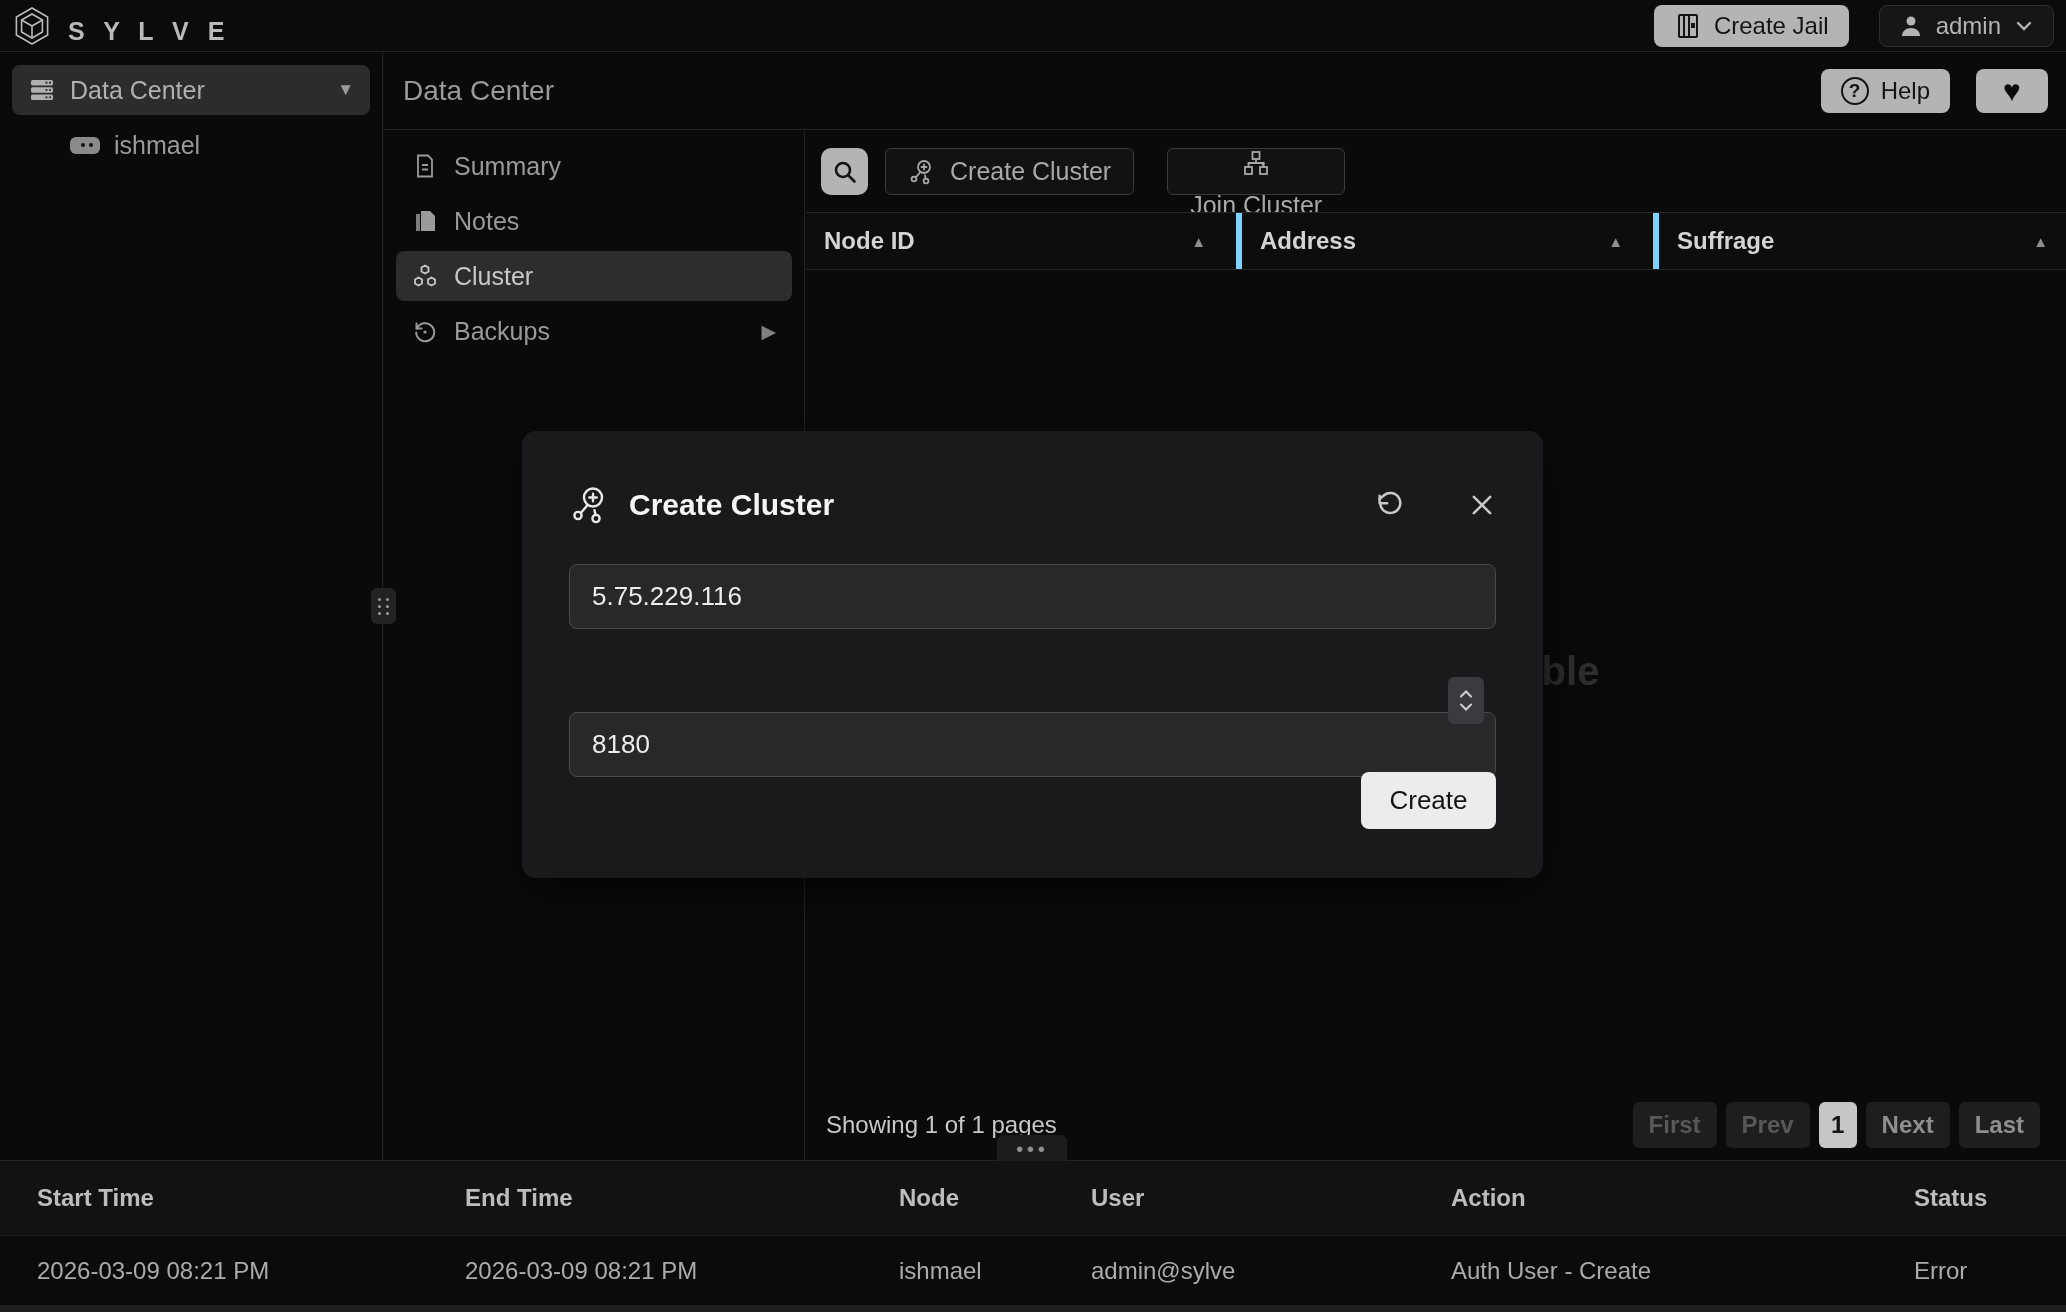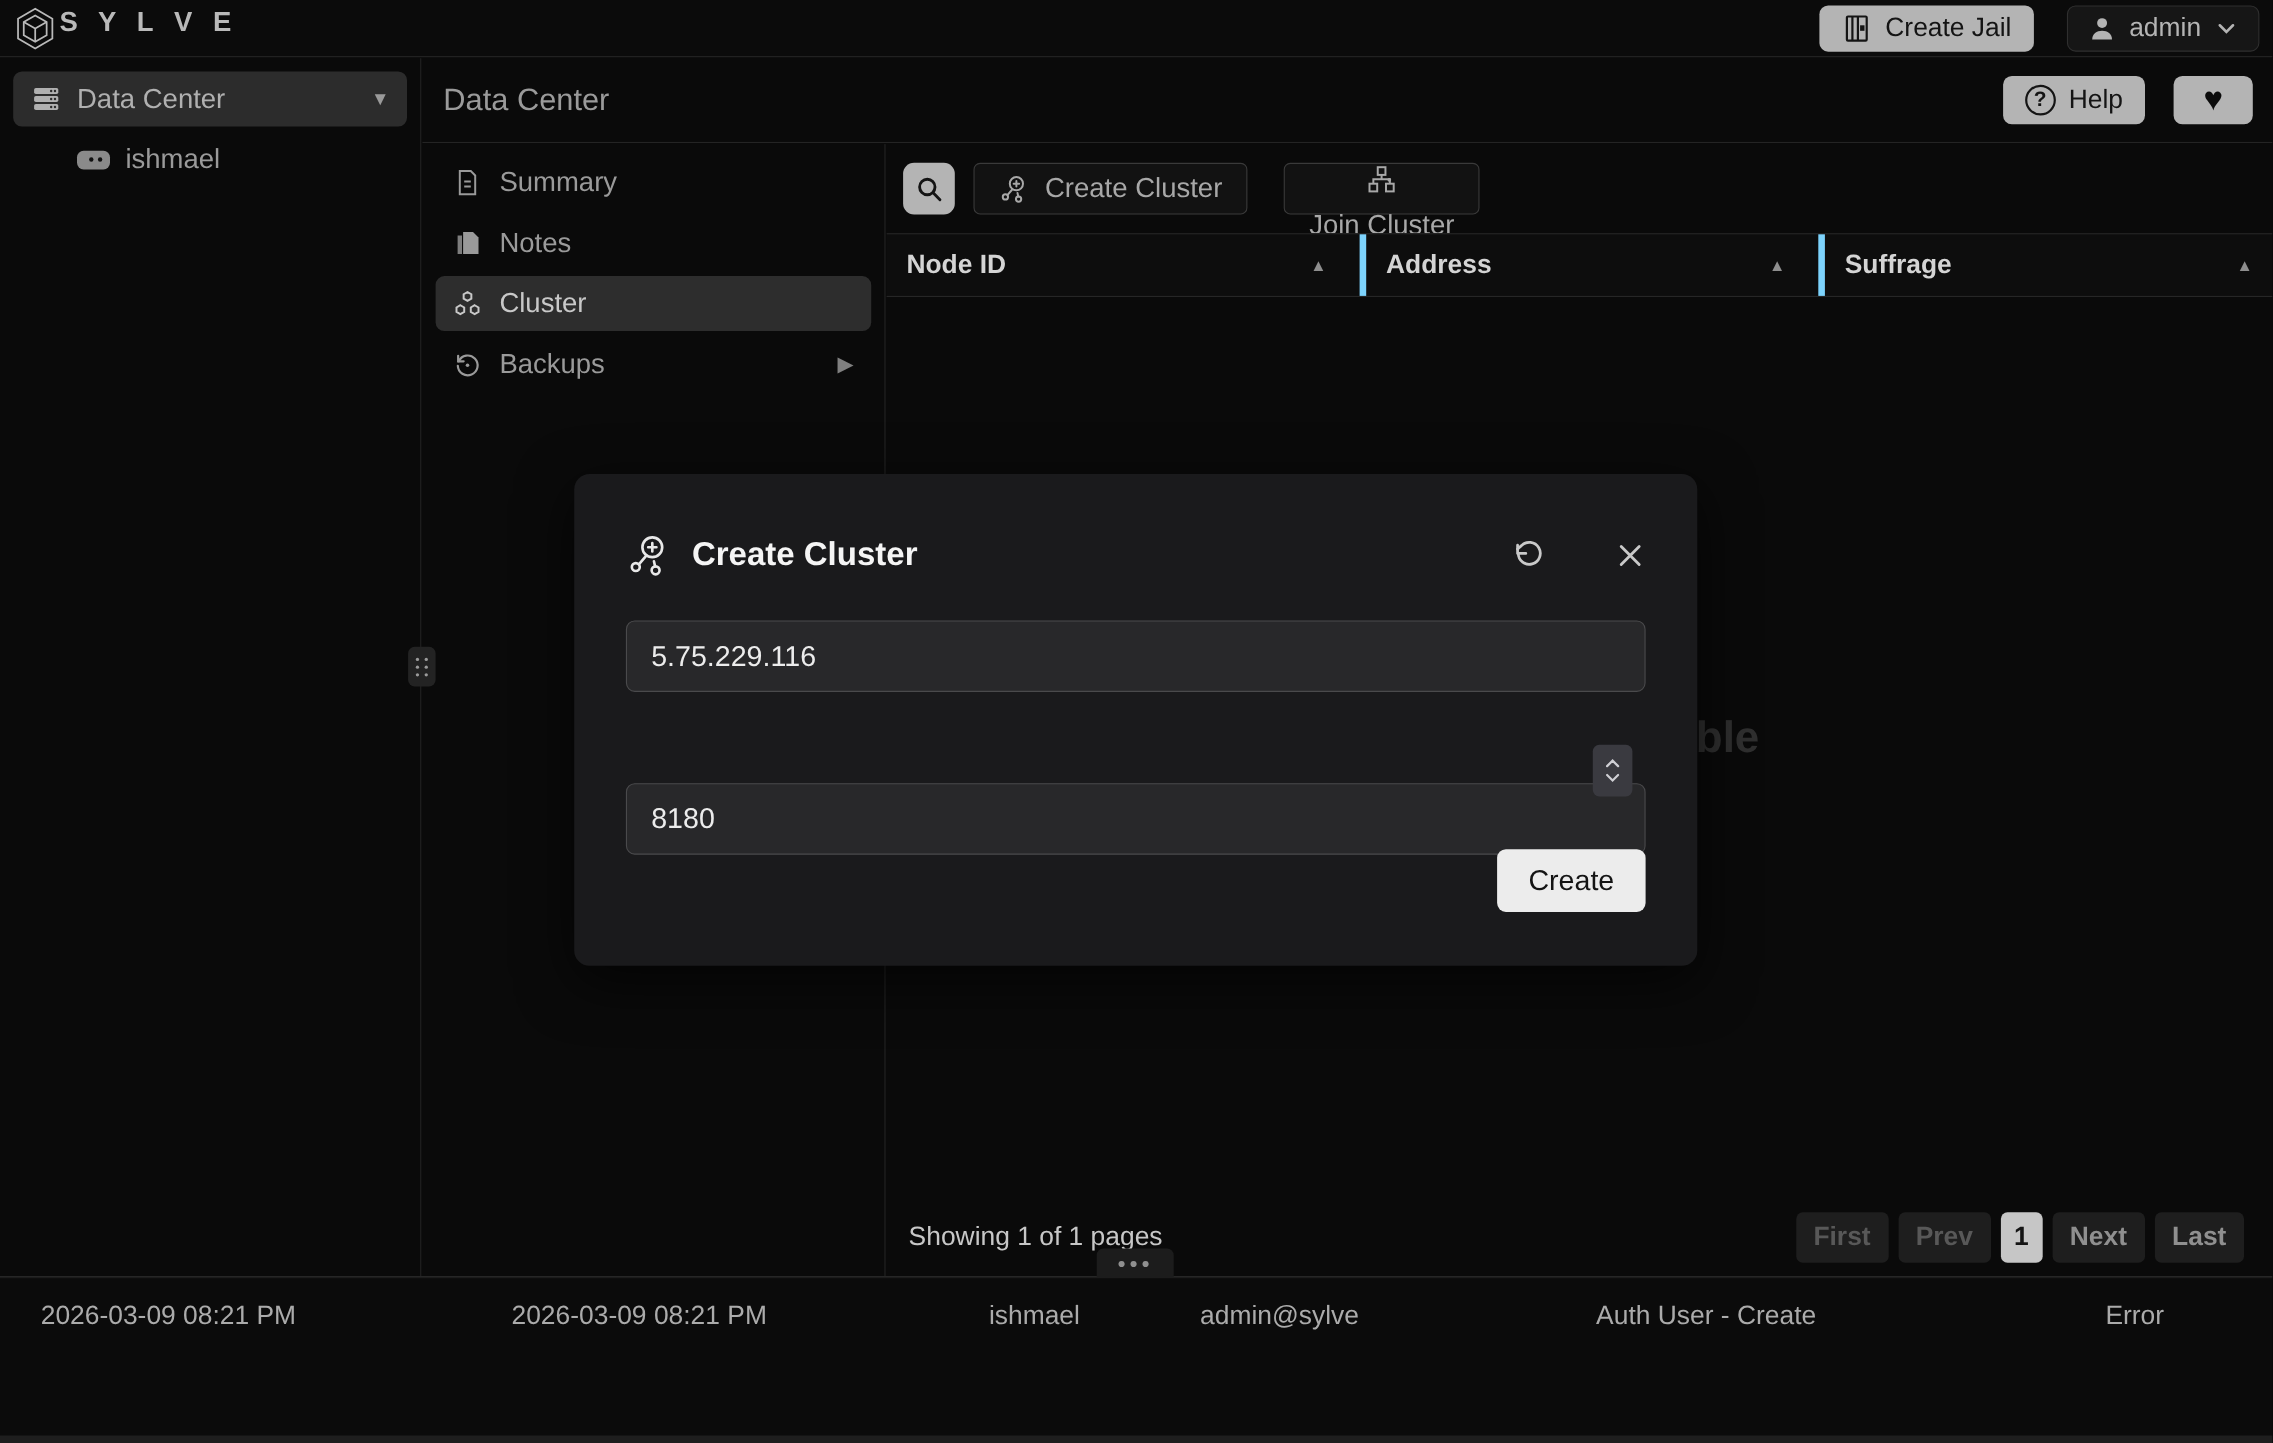--- a/index.html
+++ b/index.html
@@ -10,21 +10,21 @@
     font-family:"Liberation Sans", sans-serif;
   }
   svg { display:block; }
 
   
   .topbar {
     position:absolute; left:0; top:0; width:2066px; height:52px;
     background:#0b0b0b; border-bottom:1px solid #242424;
     display:flex; align-items:center; padding:0 12px; z-index:5;
   }
-  .brand { display:flex; align-items:flex-start; gap:2px; }
+  .brand { display:flex; align-items:flex-end; gap:16px; }
   .brand-text { color:#b9b9b9; font-size:25px; font-weight:600; letter-spacing:6px; }
   .btn-light {
     display:flex; align-items:center; gap:12px;
     background:#b4b4b4; color:#141414; border-radius:8px;
     height:42px; padding:0 20px; font-size:24px; font-weight:500; cursor:pointer;
   }
   .create-jail { margin-left:auto; }
   .user-btn {
     margin-left:30px; display:flex; align-items:center; gap:12px;
     background:#161616; border:1px solid #2f2f2f; border-radius:8px;
@@ -386,20 +386,28 @@
       <i></i>
       <i></i>
       <i></i>
   </span>
 </div>
 <div class="h-handle">
   <span>●●●</span>
 </div>
 
 <div class="audit">
+  <div class="audit-grid audit-head">
+    <span>Start Time</span>
+    <span>End Time</span>
+    <span>Node</span>
+    <span>User</span>
+    <span>Action</span>
+    <span>Status</span>
+  </div>
   <div class="audit-grid audit-row">
     <span>2026-03-09 08:21 PM</span>
     <span>2026-03-09 08:21 PM</span>
     <span>ishmael</span>
     <span>admin@sylve</span>
     <span>Auth User - Create</span>
     <span>Error</span>
   </div>
   <div class="audit-strip"></div>
 </div>

